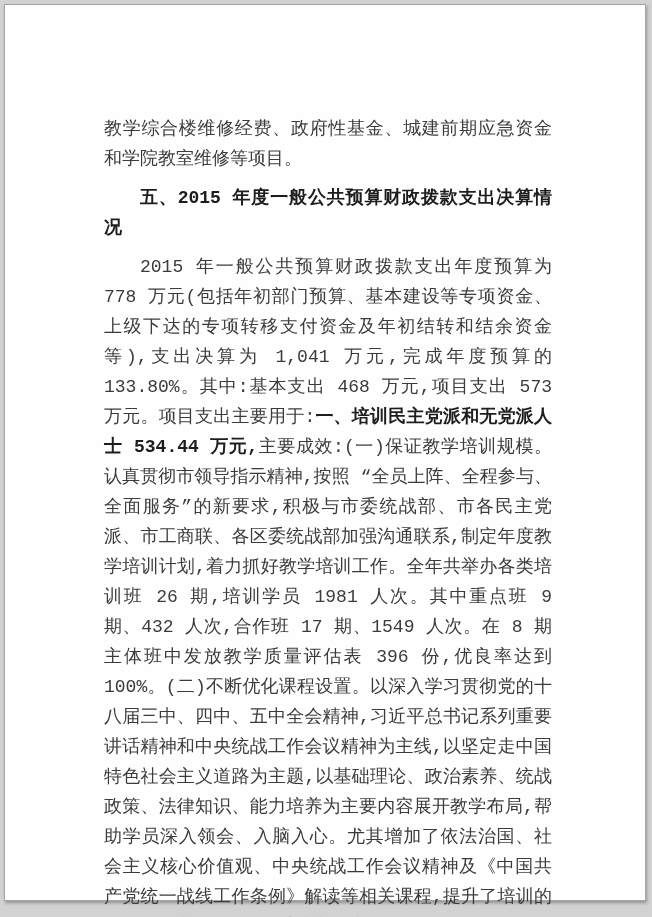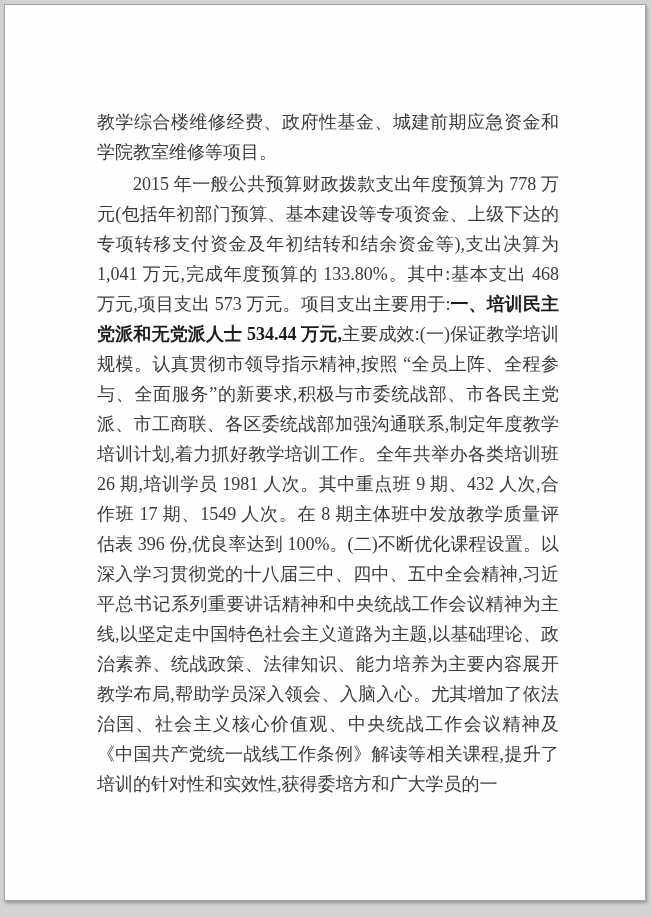--- a/index.html
+++ b/index.html
@@ -28,35 +28,36 @@
   }
   .content {
     box-sizing: border-box;
     padding: 100px 84px 0 90px;
     font-family: "Liberation Serif", "DejaVu Serif", serif;
     font-size: 18px;
     line-height: 30px;
     color: #3b3b3b;
     text-align: justify;
   }
-  .para { margin: 2px; }
+  .para { margin: 9px; font-family: Liberation Mono, monospace; }
   .heading {
     font-weight: bold;
     color: #1d1d1d;
     text-indent: 2em;
   }
   .indent { text-indent: 2em; }
   .bold {
     font-weight: bold;
     color: #1d1d1d;
   }
 </style>
 </head>
 <body>
 
 <div class="viewer">
   <div class="page">
     <div class="content">
       <p class="para">教学综合楼维修经费、政府性基金、城建前期应急资金和学院教室维修等项目。</p>
+      <p class="para heading">五、2015 年度一般公共预算财政拨款支出决算情况</p>
       <p class="para indent"><span>2015 年一般公共预算财政拨款支出年度预算为 778 万元(包括年初部门预算、基本建设等专项资金、上级下达的专项转移支付资金及年初结转和结余资金等),支出决算为 1,041 万元,完成年度预算的 133.80%。其中:基本支出 468 万元,项目支出 573 万元。项目支出主要用于:</span><span class="bold">一、培训民主党派和无党派人士 534.44 万元,</span><span>主要成效:(一)保证教学培训规模。认真贯彻市领导指示精神,按照 “全员上阵、全程参与、全面服务”的新要求,积极与市委统战部、市各民主党派、市工商联、各区委统战部加强沟通联系,制定年度教学培训计划,着力抓好教学培训工作。全年共举办各类培训班 26 期,培训学员 1981 人次。其中重点班 9 期、432 人次,合作班 17 期、1549 人次。在 8 期主体班中发放教学质量评估表 396 份,优良率达到 100%。(二)不断优化课程设置。以深入学习贯彻党的十八届三中、四中、五中全会精神,习近平总书记系列重要讲话精神和中央统战工作会议精神为主线,以坚定走中国特色社会主义道路为主题,以基础理论、政治素养、统战政策、法律知识、能力培养为主要内容展开教学布局,帮助学员深入领会、入脑入心。尤其增加了依法治国、社会主义核心价值观、中央统战工作会议精神及《中国共产党统一战线工作条例》解读等相关课程,提升了培训的针对性和实效性,获得委培方和广大学员的一</span></p>
     </div>
   </div>
 </div>
 
 </body></html>

